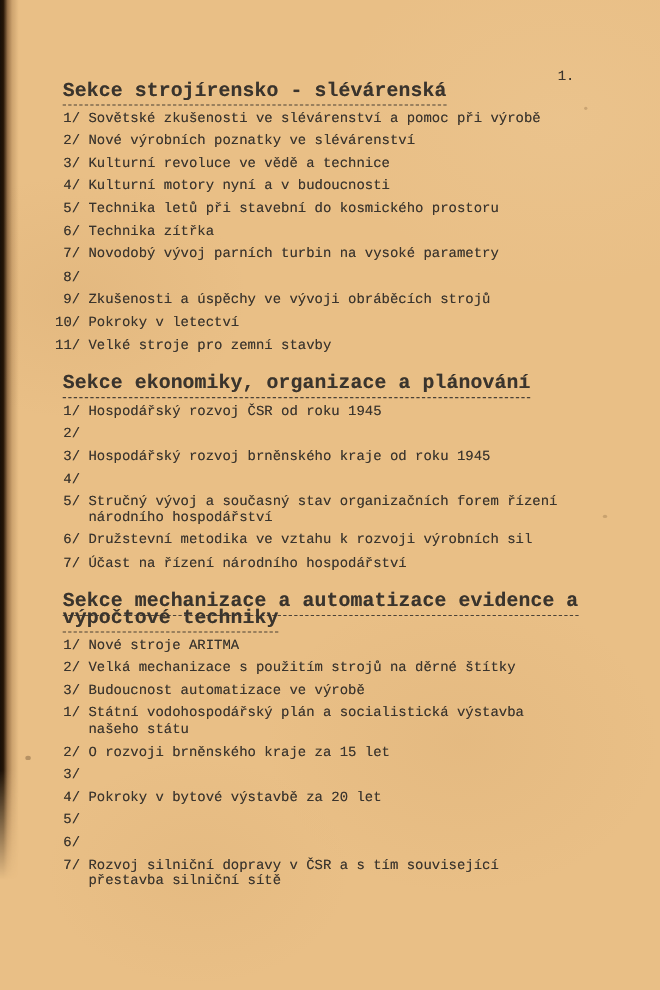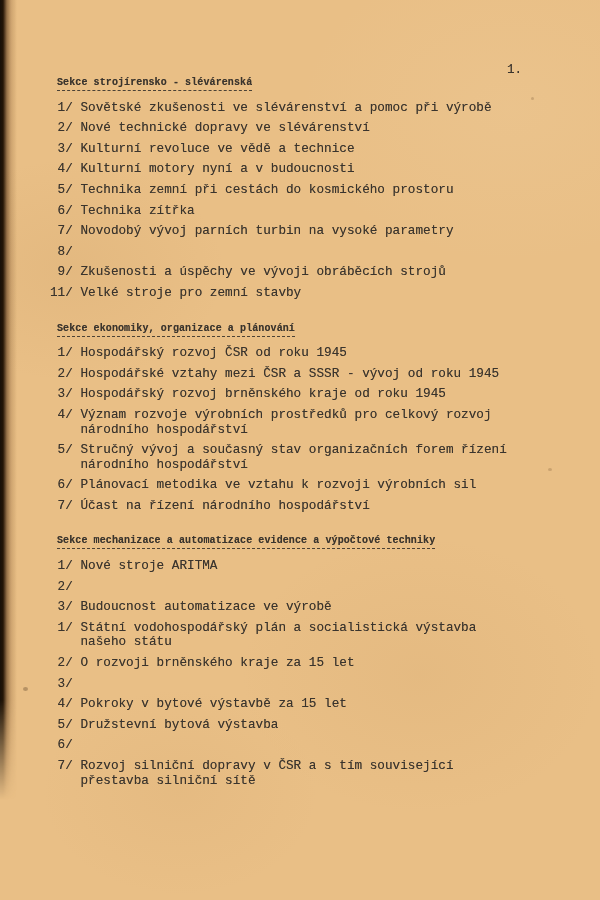--- a/index.html
+++ b/index.html
@@ -50,21 +50,21 @@
     left: 50px;
     top: 76px;
     width: 505px;
     color: #3a342d;
     font-size: 12.7px;
     line-height: 14.6px;
     text-shadow: 0 0 0.6px rgba(58,52,45,0.55);
   }
   .sec-title {
     margin: 21px 0 10px 7px;
-    font-size: 10px;
+    font-size: 18px;
     font-weight: bold;
     letter-spacing: 0.1px;
   }
   .sec:first-child .sec-title { margin-top: 0; }
   .sec-title .t {
     border-bottom: 1.4px dashed rgba(58,52,45,0.9);
     padding-bottom: 2px;
   }
   .item {
     display: flex;
@@ -97,118 +97,120 @@
   <div class="page-number">1.</div>
   <div class="content" id="content">
       <section class="sec">
         <h2 class="sec-title"><span class="t">Sekce strojírensko - slévárenská</span></h2>
         <div class="item">
           <span class="num">1/</span>
           <span class="txt">Sovětské zkušenosti ve slévárenství a pomoc při výrobě</span>
         </div>
         <div class="item">
           <span class="num">2/</span>
-          <span class="txt">Nové technické dopravy ve slévárenství</span>
+          <span class="txt">Nové výrobních poznatky ve slévárenství</span>
         </div>
         <div class="item">
           <span class="num">3/</span>
           <span class="txt">Kulturní revoluce ve vědě a technice</span>
         </div>
         <div class="item">
           <span class="num">4/</span>
           <span class="txt">Kulturní motory nyní a v budoucnosti</span>
         </div>
         <div class="item">
           <span class="num">5/</span>
-          <span class="txt">Technika zemní při cestách do kosmického prostoru</span>
+          <span class="txt">Technika letů při stavební do kosmického prostoru</span>
         </div>
         <div class="item">
           <span class="num">6/</span>
           <span class="txt">Technika zítřka</span>
         </div>
         <div class="item">
           <span class="num">7/</span>
           <span class="txt">Novodobý vývoj parních turbin na vysoké parametry</span>
         </div>
         <div class="item">
           <span class="num">8/</span>
         </div>
         <div class="item">
           <span class="num">9/</span>
           <span class="txt">Zkušenosti a úspěchy ve vývoji obráběcích strojů</span>
         </div>
         <div class="item">
+          <span class="num">10/</span>
+          <span class="txt">Pokroky v letectví</span>
+        </div>
+        <div class="item">
           <span class="num">11/</span>
           <span class="txt">Velké stroje pro zemní stavby</span>
         </div>
       </section>
       <section class="sec">
         <h2 class="sec-title"><span class="t">Sekce ekonomiky, organizace a plánování</span></h2>
         <div class="item">
           <span class="num">1/</span>
           <span class="txt">Hospodářský rozvoj ČSR od roku 1945</span>
         </div>
         <div class="item">
           <span class="num">2/</span>
-          <span class="txt">Hospodářské vztahy mezi ČSR a SSSR - vývoj od roku 1945</span>
         </div>
         <div class="item">
           <span class="num">3/</span>
           <span class="txt">Hospodářský rozvoj brněnského kraje od roku 1945</span>
         </div>
         <div class="item">
           <span class="num">4/</span>
-          <span class="txt">Význam rozvoje výrobních prostředků pro celkový rozvoj národního hospodářství</span>
         </div>
         <div class="item">
           <span class="num">5/</span>
           <span class="txt">Stručný vývoj a současný stav organizačních forem řízení národního hospodářství</span>
         </div>
         <div class="item">
           <span class="num">6/</span>
-          <span class="txt">Plánovací metodika ve vztahu k rozvoji výrobních sil</span>
+          <span class="txt">Družstevní metodika ve vztahu k rozvoji výrobních sil</span>
         </div>
         <div class="item">
           <span class="num">7/</span>
           <span class="txt">Účast na řízení národního hospodářství</span>
         </div>
       </section>
       <section class="sec">
         <h2 class="sec-title"><span class="t">Sekce mechanizace a automatizace evidence a výpočtové techniky</span></h2>
         <div class="item">
           <span class="num">1/</span>
           <span class="txt">Nové stroje ARITMA</span>
         </div>
         <div class="item">
           <span class="num">2/</span>
+          <span class="txt">Velká mechanizace s použitím strojů na děrné štítky</span>
         </div>
         <div class="item">
           <span class="num">3/</span>
           <span class="txt">Budoucnost automatizace ve výrobě</span>
         </div>
       </section>
       <section class="sec">
         <div class="item">
           <span class="num">1/</span>
           <span class="txt">Státní vodohospodářský plán a socialistická výstavba našeho státu</span>
         </div>
         <div class="item">
           <span class="num">2/</span>
           <span class="txt">O rozvoji brněnského kraje za 15 let</span>
         </div>
         <div class="item">
           <span class="num">3/</span>
         </div>
         <div class="item">
           <span class="num">4/</span>
-          <span class="txt">Pokroky v bytové výstavbě za 15 let</span>
+          <span class="txt">Pokroky v bytové výstavbě za 20 let</span>
         </div>
         <div class="item">
           <span class="num">5/</span>
-          <span class="txt">Družstevní bytová výstavba</span>
         </div>
         <div class="item">
           <span class="num">6/</span>
         </div>
         <div class="item">
           <span class="num">7/</span>
           <span class="txt">Rozvoj silniční dopravy v ČSR a s tím související přestavba silniční sítě</span>
         </div>
       </section>
     </div>

